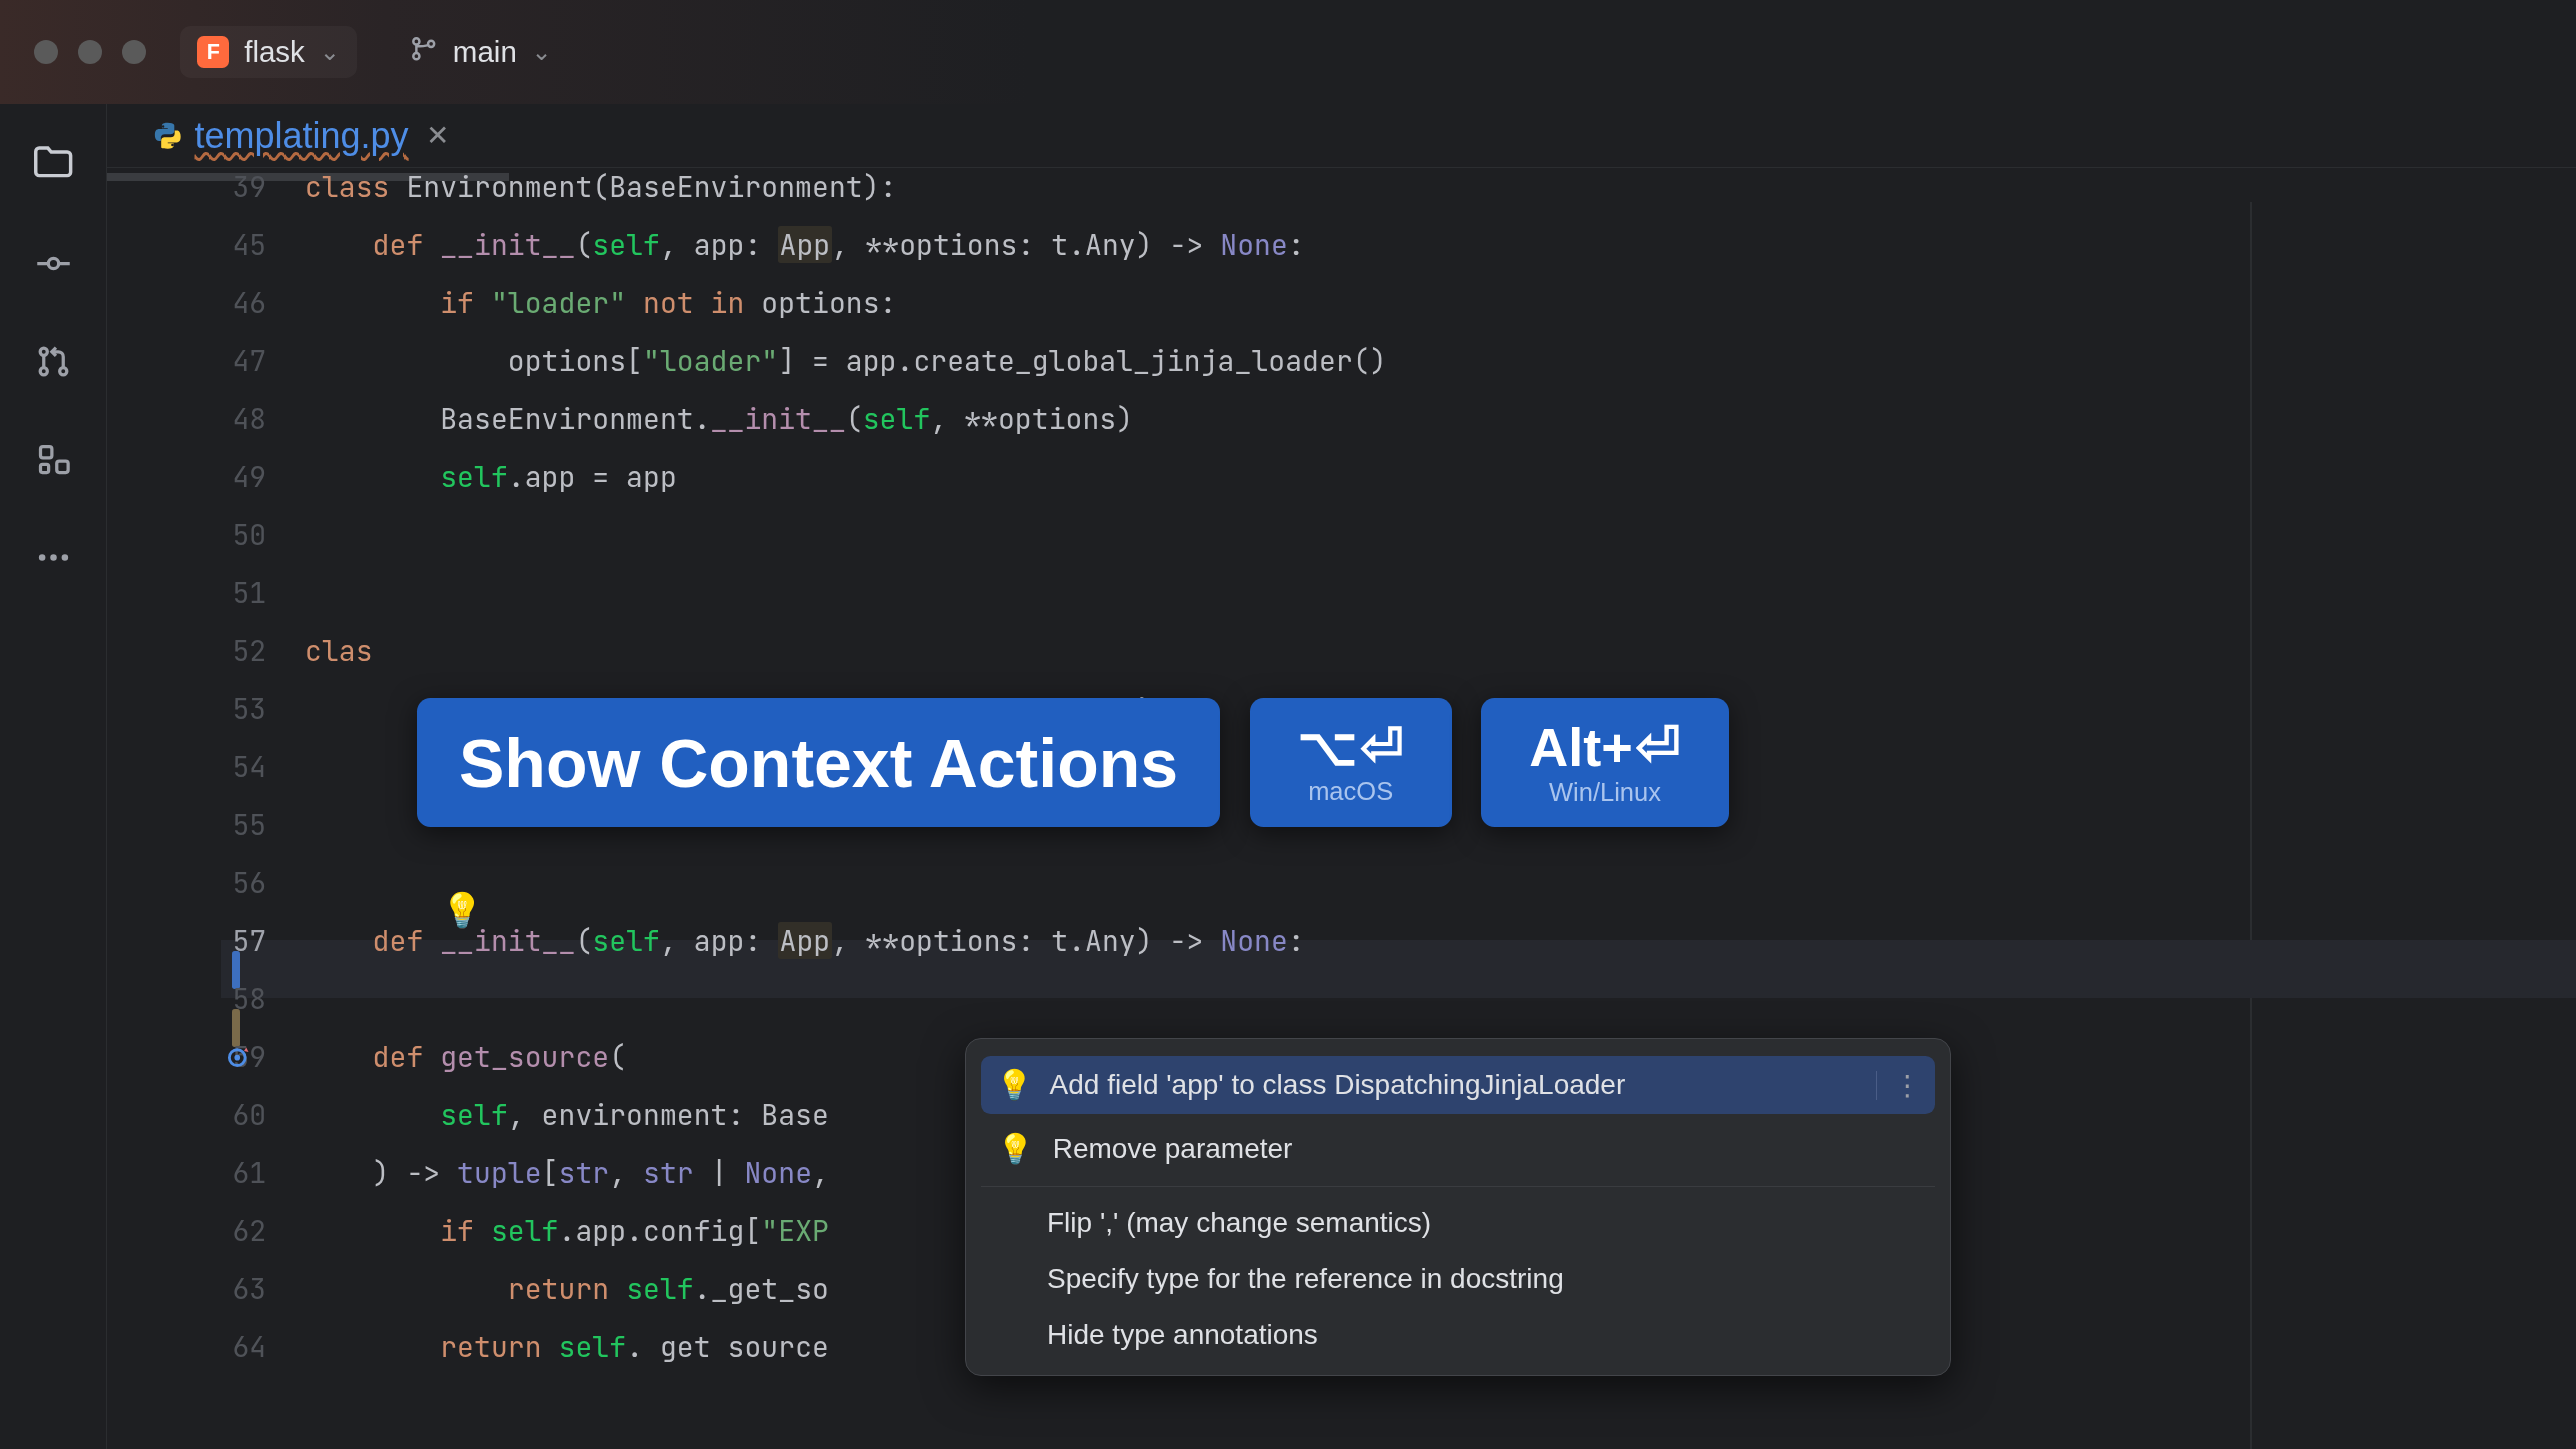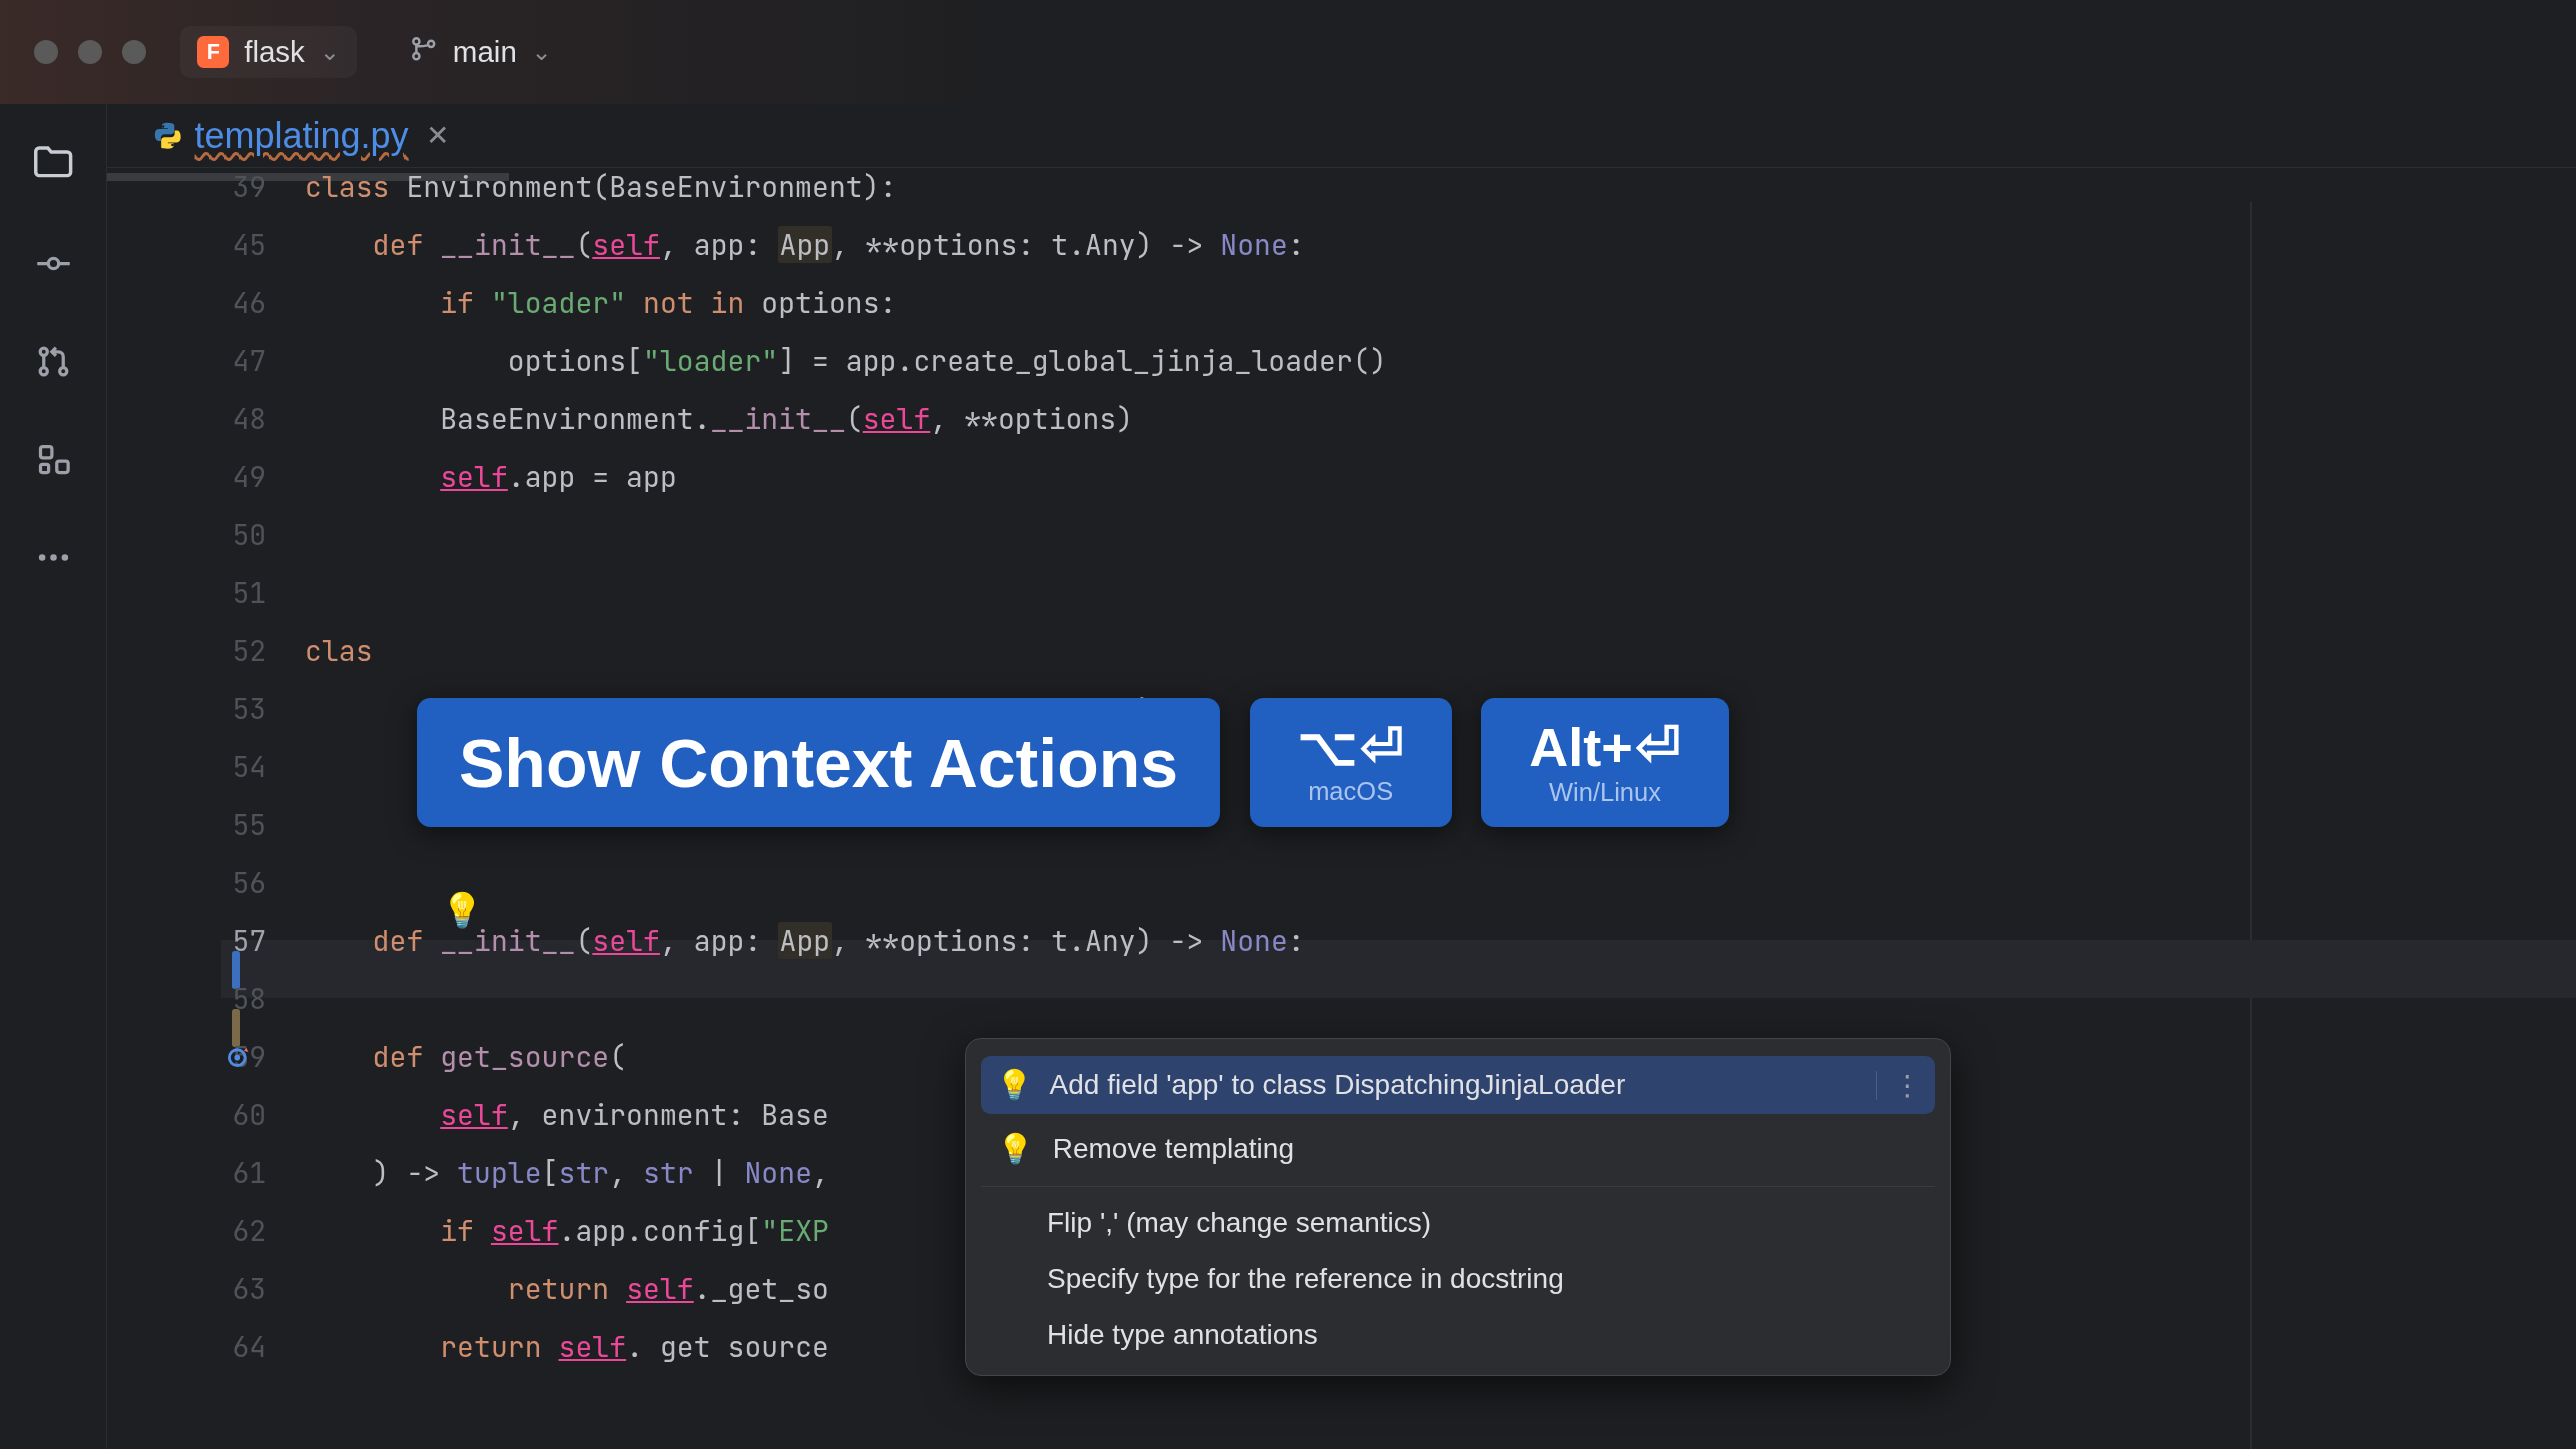--- a/index.html
+++ b/index.html
@@ -120,21 +120,21 @@
   .line-content {
     font-size: 28px;
     white-space: pre;
     letter-spacing: 0.1px;
   }
   .kw { color: #cf8e6d; }
   .cls { color: #bcbec4; }
   .fn { color: #b48ead; }
   .magic { color: #b48ead; }
   .str { color: #6aab73; }
-  .self { color: #ec4899; text-decoration: underline; }
+  .self { color: #22c55e; }
   .builtin { color: #8888c6; }
   .plain { color: #bcbec4; }
 
   .app-highlight { background: #322f28; border-radius: 2.7px; padding: 0 1.3px; }
 
   .line-highlight-bg {
     position: absolute;
     left: 114px;
     right: 0;
     height: 58px;
@@ -434,21 +434,21 @@
         <span class="bulb-small">💡</span>
         <span>Add field 'app' to class DispatchingJinjaLoader</span>
       </div>
       <div class="popup-more">
         <div class="popup-divider-v"></div>
         <span style="font-size:28px;letter-spacing:-2px">⋮</span>
       </div>
     </div>
     <div class="popup-item">
       <span class="bulb-small">💡</span>
-      <span>Remove templating</span>
+      <span>Remove parameter</span>
     </div>
     <div class="popup-divider-h"></div>
     <div class="popup-item popup-plain">
       <span>Flip ',' (may change semantics)</span>
     </div>
     <div class="popup-item popup-plain">
       <span>Specify type for the reference in docstring</span>
     </div>
     <div class="popup-item popup-plain">
       <span>Hide type annotations</span>

